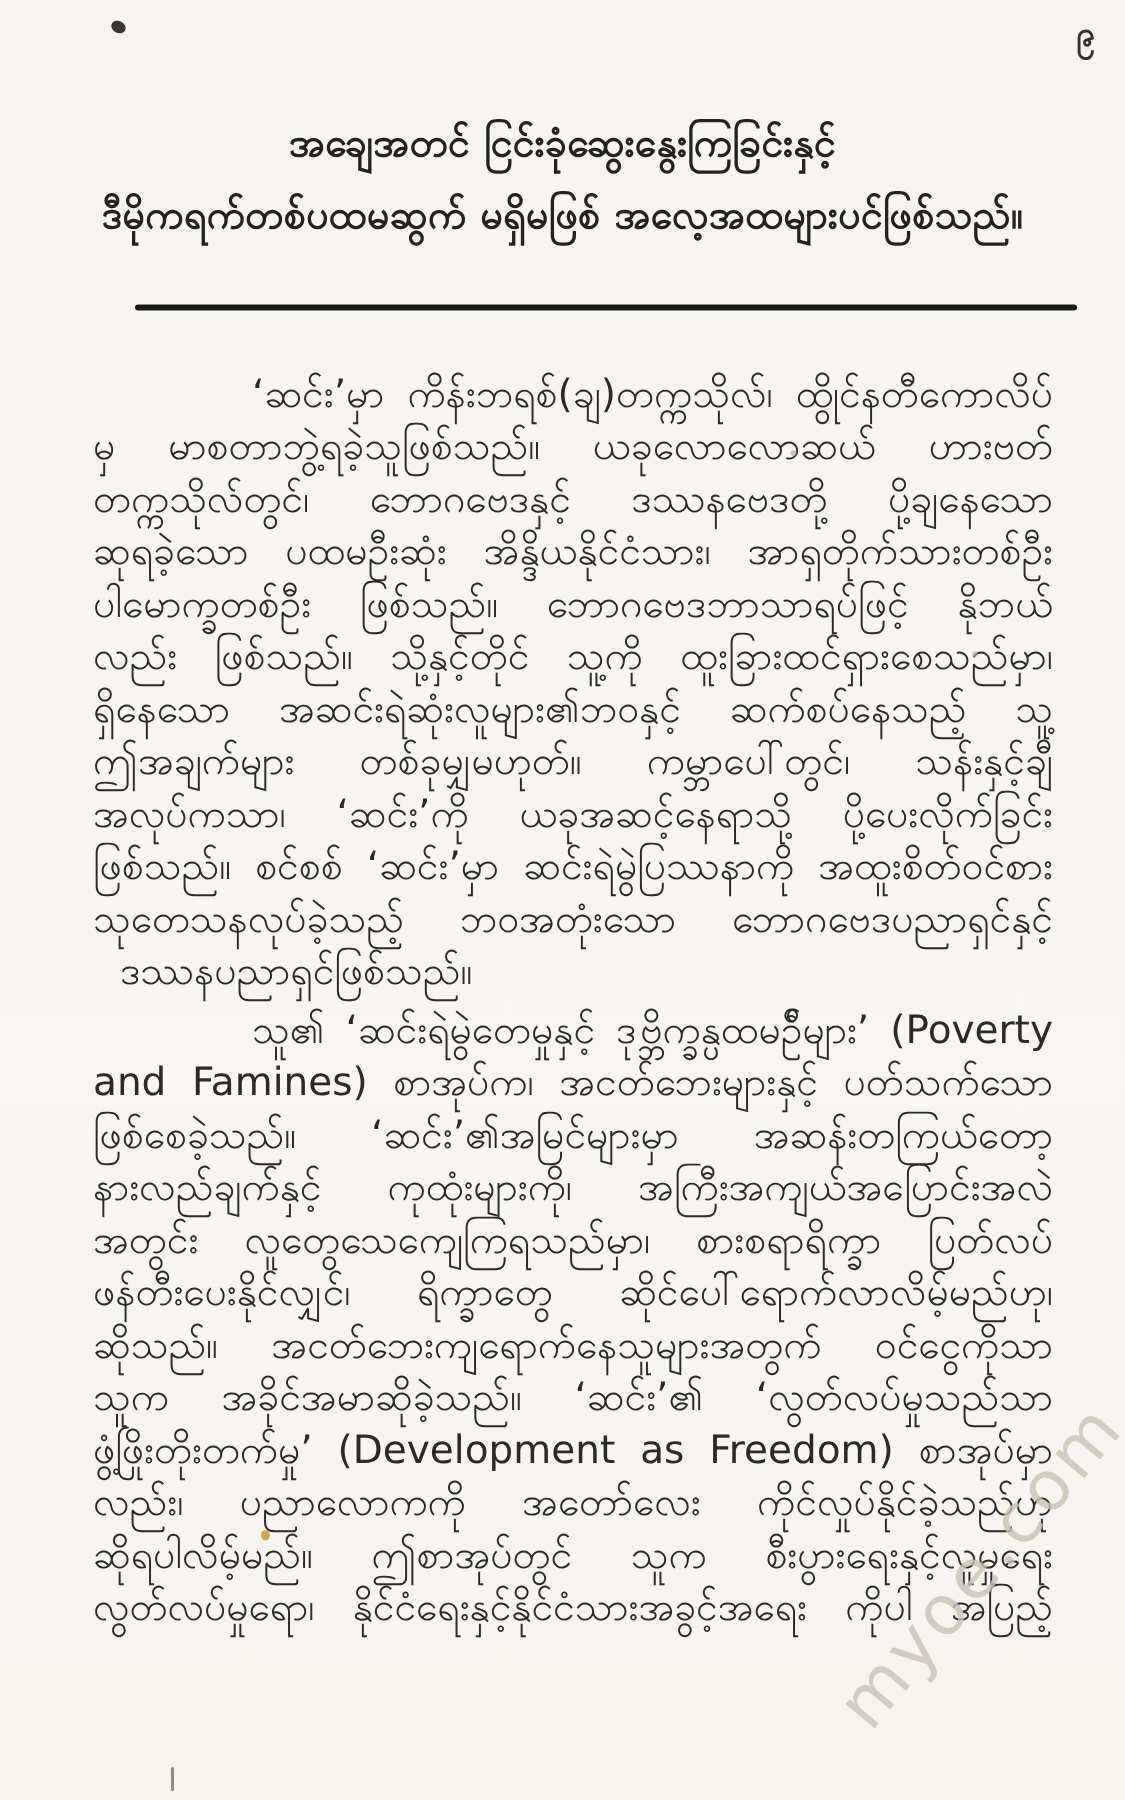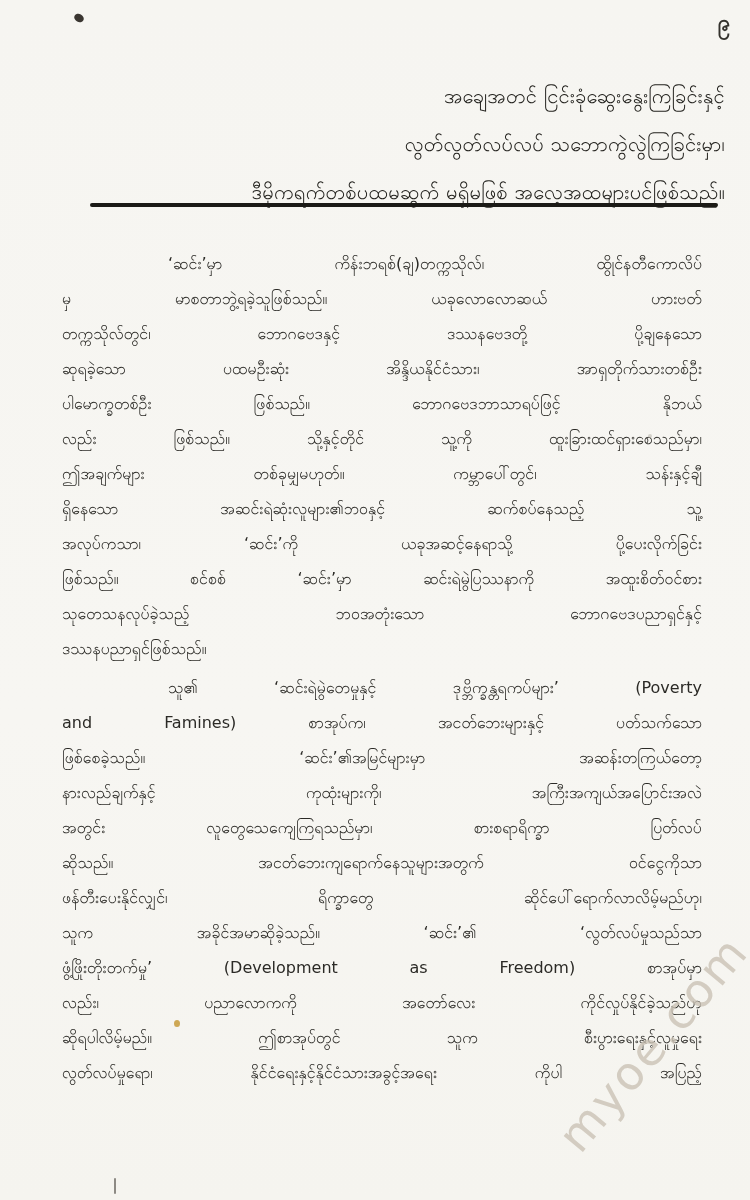--- a/index.html
+++ b/index.html
@@ -11,41 +11,41 @@
     overflow:hidden;
     font-family:"DejaVu Sans","Liberation Sans",sans-serif;
     color:#2b2a26;
   }
   .page-number{
     position:absolute;top:8px;right:20px;
     font-size:22px;font-weight:bold;color:#34322d;
   }
   .heading{
     position:absolute;top:72px;left:25px;right:25px;
-    text-align:right;font-weight:normal;
-    font-size:20px;line-height:48px;
+    text-align:center;font-weight:bold;
+    font-size:26px;line-height:48px;
     color:#23221e;letter-spacing:.3px;
   }
   .rule{
     position:absolute;top:203px;left:90px;width:628px;height:4px;
     background:#1b1a16;border-radius:2px;
   }
   .body-text{
     position:absolute;top:246px;left:62px;width:640px;
-    font-size:16px;color:#2b2a26;
+    font-size:26px;color:#2b2a26;
   }
   .para{margin:0 0 4px 0;padding:0;}
   .line{
     height:35px;line-height:35px;
     text-align:justify;text-align-last:justify;
     -moz-text-align-last:justify;
     white-space:nowrap;overflow:visible;
   }
   .line.indent{text-indent:106px;}
-  .line.end{text-align-last:left;-moz-text-align-last:left;}
+  .line.end{text-align-last:left;margin-left:18px;-moz-text-align-last:left;}
   .watermark{
     position:absolute;left:568px;top:1118px;
     transform:rotate(-50deg);transform-origin:0 50%;
     font-size:46px;letter-spacing:3px;
     color:#cbc3b6;opacity:.8;white-space:nowrap;
     pointer-events:none;
   }
   .speck{position:absolute;border-radius:50%;}
   .speck-a{left:74px;top:14px;width:10px;height:8px;background:#3a3631;transform:rotate(28deg);}
   .speck-b{left:114px;top:1178px;width:2px;height:16px;background:#8d8a84;border-radius:1px;}
@@ -55,49 +55,48 @@
 </style>
 </head>
 <body>
 
 <div class="page">
 
   <div class="page-number">၉</div>
 
   <div class="heading">
     <div class="h-line">အချေအတင် ငြင်းခုံဆွေးနွေးကြခြင်းနှင့်</div>
-    <div class="h-line">လွတ်လွတ်လပ်လပ် သဘောကွဲလွဲကြခြင်းမှာ၊</div>
     <div class="h-line">ဒီမိုကရက်တစ်ပထမဆွက် မရှိမဖြစ် အလေ့အထများပင်ဖြစ်သည်။</div>
   </div>
 
   <div class="rule"></div>
 
   <div class="body-text">
     <div class="para">
       <div class="line indent">‘ဆင်း’မှာ ကိန်းဘရစ်(ချ)တက္ကသိုလ်၊ ထွိုင်နတီကောလိပ်</div>
       <div class="line">မှ မာစတာဘွဲ့ရခဲ့သူဖြစ်သည်။ ယခုလောလောဆယ် ဟားဗတ်</div>
       <div class="line">တက္ကသိုလ်တွင်၊ ဘောဂဗေဒနှင့် ဒဿနဗေဒတို့ ပို့ချနေသော</div>
       <div class="line">ဆုရခဲ့သော ပထမဦးဆုံး အိန္ဒိယနိုင်ငံသား၊ အာရှတိုက်သားတစ်ဦး</div>
       <div class="line">ပါမောက္ခတစ်ဦး ဖြစ်သည်။ ဘောဂဗေဒဘာသာရပ်ဖြင့် နိုဘယ်</div>
       <div class="line">လည်း ဖြစ်သည်။ သို့နှင့်တိုင် သူ့ကို ထူးခြားထင်ရှားစေသည်မှာ၊</div>
+      <div class="line">ရှိနေသော အဆင်းရဲဆုံးလူများ၏ဘဝနှင့် ဆက်စပ်နေသည့် သူ့</div>
       <div class="line">ဤအချက်များ တစ်ခုမျှမဟုတ်။ ကမ္ဘာပေါ်တွင်၊ သန်းနှင့်ချီ</div>
-      <div class="line">ရှိနေသော အဆင်းရဲဆုံးလူများ၏ဘဝနှင့် ဆက်စပ်နေသည့် သူ့</div>
       <div class="line">အလုပ်ကသာ၊ ‘ဆင်း’ကို ယခုအဆင့်နေရာသို့ ပို့ပေးလိုက်ခြင်း</div>
       <div class="line">ဖြစ်သည်။ စင်စစ် ‘ဆင်း’မှာ ဆင်းရဲမွဲပြဿနာကို အထူးစိတ်ဝင်စား</div>
       <div class="line">သုတေသနလုပ်ခဲ့သည့် ဘဝအတုံးသော ဘောဂဗေဒပညာရှင်နှင့်</div>
       <div class="line end">ဒဿနပညာရှင်ဖြစ်သည်။</div>
     </div>
     <div class="para">
-      <div class="line indent">သူ၏ ‘ဆင်းရဲမွဲတေမှုနှင့် ဒုဗ္ဘိက္ခန္တရကပ်များ’ (Poverty</div>
+      <div class="line indent">သူ၏ ‘ဆင်းရဲမွဲတေမှုနှင့် ဒုဗ္ဘိက္ခန္ပထမဦ်များ’ (Poverty</div>
       <div class="line">and Famines) စာအုပ်က၊ အငတ်ဘေးများနှင့် ပတ်သက်သော</div>
       <div class="line">ဖြစ်စေခဲ့သည်။ ‘ဆင်း’၏အမြင်များမှာ အဆန်းတကြယ်တော့</div>
       <div class="line">နားလည်ချက်နှင့် ကုထုံးများကို၊ အကြီးအကျယ်အပြောင်းအလဲ</div>
       <div class="line">အတွင်း လူတွေသေကျေကြရသည်မှာ၊ စားစရာရိက္ခာ ပြတ်လပ်</div>
+      <div class="line">ဖန်တီးပေးနိုင်လျှင်၊ ရိက္ခာတွေ ဆိုင်ပေါ်ရောက်လာလိမ့်မည်ဟု၊</div>
       <div class="line">ဆိုသည်။ အငတ်ဘေးကျရောက်နေသူများအတွက် ဝင်ငွေကိုသာ</div>
-      <div class="line">ဖန်တီးပေးနိုင်လျှင်၊ ရိက္ခာတွေ ဆိုင်ပေါ်ရောက်လာလိမ့်မည်ဟု၊</div>
       <div class="line">သူက အခိုင်အမာဆိုခဲ့သည်။ ‘ဆင်း’၏ ‘လွတ်လပ်မှုသည်သာ</div>
       <div class="line">ဖွံ့ဖြိုးတိုးတက်မှု’ (Development as Freedom) စာအုပ်မှာ</div>
       <div class="line">လည်း၊ ပညာလောကကို အတော်လေး ကိုင်လှုပ်နိုင်ခဲ့သည်ဟု</div>
       <div class="line">ဆိုရပါလိမ့်မည်။ ဤစာအုပ်တွင် သူက စီးပွားရေးနှင့်လူမှုရေး</div>
       <div class="line">လွတ်လပ်မှုရော၊ နိုင်ငံရေးနှင့်နိုင်ငံသားအခွင့်အရေး ကိုပါ အပြည့်</div>
     </div>
   </div>
 
   <div class="watermark">myoe.com</div>
 

